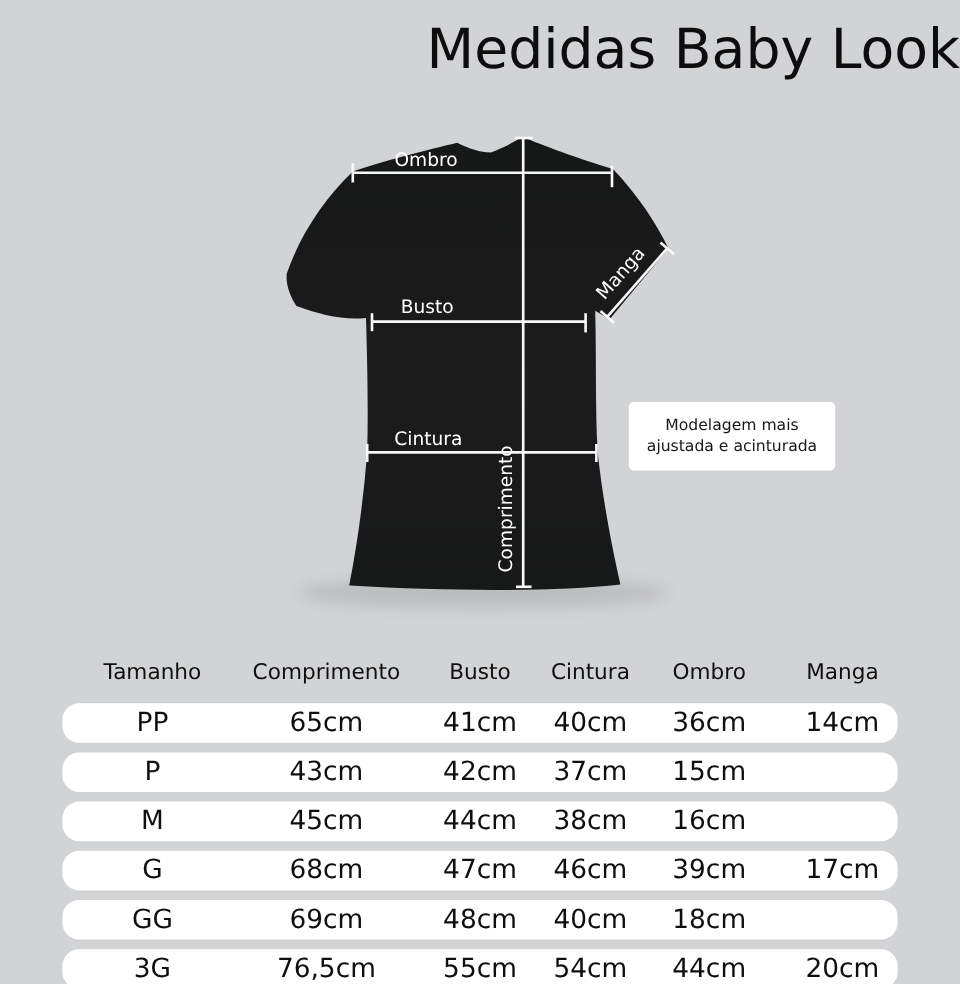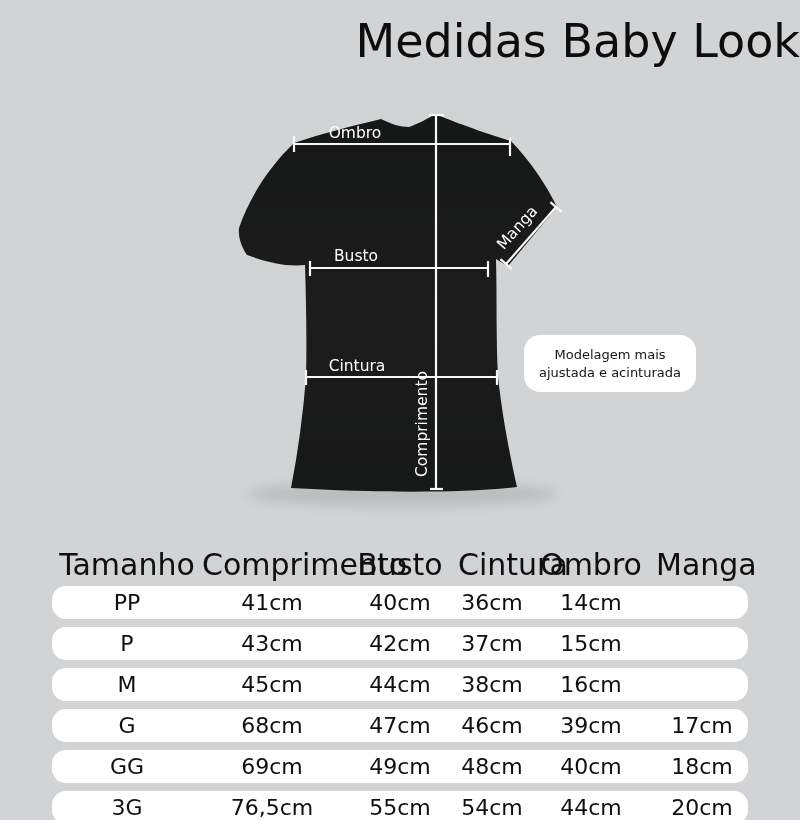--- a/index.html
+++ b/index.html
@@ -12,31 +12,31 @@
   }
   .page{position:absolute;inset:0;}
   .title{
     position:absolute;top:12px;left:0;width:800px;height:58px;
     text-align:right;font-size:46px;line-height:58px;
     color:#0d0d0d;white-space:nowrap;
   }
   .diagram-svg{position:absolute;left:0;top:0;width:800px;height:560px;}
   .note{
     position:absolute;left:524px;top:335px;width:172px;height:57px;
-    background:#ffffff;border-radius:16px;
+    background:#ffffff;border-radius:4px;
     display:flex;flex-direction:column;align-items:center;justify-content:center;
     font-size:13px;line-height:1.35;color:#161616;text-align:center;
   }
   .size-table{position:absolute;left:52px;top:547px;width:696px;}
   .tgrid{
     display:grid;
     grid-template-columns:150px 140px 116px 68px 130px 92px;
     align-items:center;
   }
-  .thead{height:26px;font-size:30px;color:#0f0f0f;}
+  .thead{height:26px;font-size:18px;color:#0f0f0f;}
   .thead .cell{text-align:center;white-space:nowrap;}
   .trow{
     height:33px;margin-top:8px;background:#ffffff;border-radius:14px;
     font-size:22px;color:#0f0f0f;
   }
   .trow.first{margin-top:13px;}
   .trow .cell{text-align:center;white-space:nowrap;line-height:28px;}
   svg text{font-family:"DejaVu Sans",sans-serif;}
 </style>
 </head>
@@ -125,20 +125,21 @@
       <div class="cell">Tamanho</div>
       <div class="cell">Comprimento</div>
       <div class="cell">Busto</div>
       <div class="cell">Cintura</div>
       <div class="cell">Ombro</div>
       <div class="cell">Manga</div>
     </div>
 
     <div class="tgrid trow first">
       <div class="cell">PP</div>
+      <div class="cell">65cm</div>
       <div class="cell">41cm</div>
       <div class="cell">40cm</div>
       <div class="cell">36cm</div>
       <div class="cell">14cm</div>
     </div>
 
     <div class="tgrid trow">
       <div class="cell">P</div>
       <div class="cell">43cm</div>
       <div class="cell">42cm</div>
@@ -159,21 +160,20 @@
       <div class="cell">68cm</div>
       <div class="cell">47cm</div>
       <div class="cell">46cm</div>
       <div class="cell">39cm</div>
       <div class="cell">17cm</div>
     </div>
 
     <div class="tgrid trow">
       <div class="cell">GG</div>
       <div class="cell">69cm</div>
-      <div class="cell">49cm</div>
       <div class="cell">48cm</div>
       <div class="cell">40cm</div>
       <div class="cell">18cm</div>
     </div>
 
     <div class="tgrid trow">
       <div class="cell">3G</div>
       <div class="cell">76,5cm</div>
       <div class="cell">55cm</div>
       <div class="cell">54cm</div>

